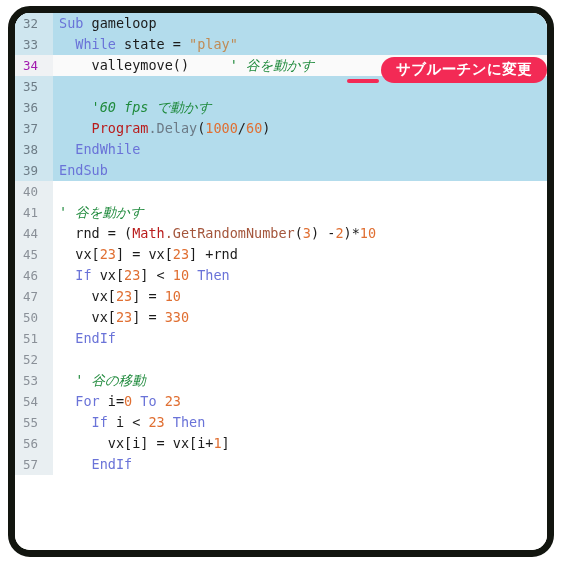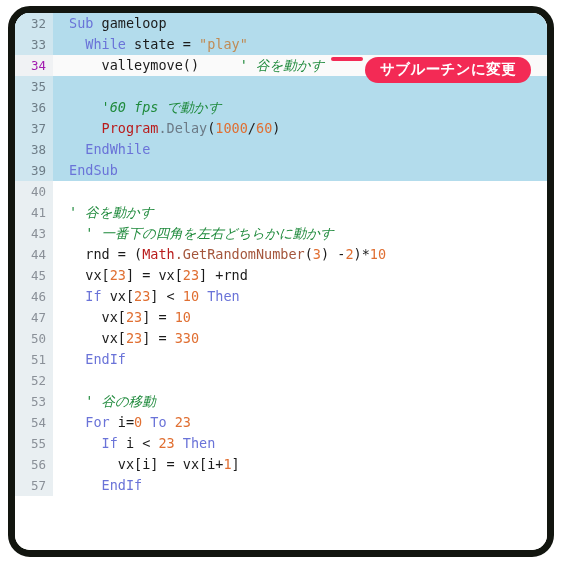--- a/index.html
+++ b/index.html
@@ -44,58 +44,58 @@
     font-size: 13.5px;
     background: #ffffff;
   }
   .code-line.sel    { background: #b3dcec; }
   .code-line.cursor { background: #fafafa; }
 
   
   .gutter {
     display: inline-block;
     width: 38px;
-    text-align: right;
+    text-align: center;
     padding-right: 7px;
     box-sizing: border-box;
     color: #8a9098;
     font-size: 12.5px;
     background: #e9eff2;
     height: 21px;
     vertical-align: top;
     user-select: none;
   }
   .code-line.sel .gutter    { background: #cfe6ef; color: #6d7c86; }
   .code-line.cursor .gutter { background: #f0f2f4; color: #a21caf; }
 
   .ctext {
     display: inline-block;
     vertical-align: top;
-    padding-left: 16px;
+    padding-left: 6px;
     color: #1b1b1b;
   }
 
   
   .kw   { color: #6a73d8; }          
   .str  { color: #c08b55; }          
   .num  { color: #e06f32; }          
   .cmt  { color: #1f8a3c; font-style: italic; }  
   .obj  { color: #b91c1c; }          
   .mth  { color: #a4563c; margin-top: 8px; }          
   .mth2 { color: #6c7a86; }          
   .id   { color: #1b1b1b; }
 
   
   #callout {
     position: absolute;
-    left: 316px;
+    left: 332px;
     top: 44px;
     height: 26px;
     display: flex;
-    align-items: flex-start;
+    align-items: flex-end;
     pointer-events: none;
   }
   #callout-line {
     width: 32px;
     height: 4px;
     background: #f32a55;
     border-radius: 2px;
   }
   #callout-pill {
     margin-left: 2px;
@@ -119,21 +119,20 @@
       <div class="code-line sel"><span class="gutter">32</span><span class="ctext"><span class="kw">Sub</span><span class="id"> gameloop</span></span></div>
       <div class="code-line sel"><span class="gutter">33</span><span class="ctext"><span class="id">  </span><span class="kw">While</span><span class="id"> state = </span><span class="str">"play"</span></span></div>
       <div class="code-line cursor"><span class="gutter">34</span><span class="ctext"><span class="id">    valleymove()     </span><span class="cmt">' 谷を動かす</span></span></div>
       <div class="code-line sel"><span class="gutter">35</span><span class="ctext"> </span></div>
       <div class="code-line sel"><span class="gutter">36</span><span class="ctext"><span class="id">    </span><span class="cmt">'60 fps で動かす</span></span></div>
       <div class="code-line sel"><span class="gutter">37</span><span class="ctext"><span class="id">    </span><span class="obj">Program</span><span class="mth2">.Delay</span><span class="id">(</span><span class="num">1000</span><span class="id">/</span><span class="num">60</span><span class="id">)</span></span></div>
       <div class="code-line sel"><span class="gutter">38</span><span class="ctext"><span class="id">  </span><span class="kw">EndWhile</span></span></div>
       <div class="code-line sel"><span class="gutter">39</span><span class="ctext"><span class="kw">EndSub</span></span></div>
       <div class="code-line"><span class="gutter">40</span><span class="ctext"> </span></div>
       <div class="code-line"><span class="gutter">41</span><span class="ctext"><span class="cmt">' 谷を動かす</span></span></div>
-      <div class="code-line"><span class="gutter">43</span><span class="ctext"><span class="id">  </span><span class="cmt">' 一番下の四角を左右どちらかに動かす</span></span></div>
       <div class="code-line"><span class="gutter">44</span><span class="ctext"><span class="id">  rnd = (</span><span class="obj">Math</span><span class="mth">.GetRandomNumber</span><span class="id">(</span><span class="num">3</span><span class="id">) -</span><span class="num">2</span><span class="id">)*</span><span class="num">10</span></span></div>
       <div class="code-line"><span class="gutter">45</span><span class="ctext"><span class="id">  vx[</span><span class="num">23</span><span class="id">] = vx[</span><span class="num">23</span><span class="id">] +rnd</span></span></div>
       <div class="code-line"><span class="gutter">46</span><span class="ctext"><span class="id">  </span><span class="kw">If</span><span class="id"> vx[</span><span class="num">23</span><span class="id">] &lt; </span><span class="num">10</span><span class="id"> </span><span class="kw">Then</span></span></div>
       <div class="code-line"><span class="gutter">47</span><span class="ctext"><span class="id">    vx[</span><span class="num">23</span><span class="id">] = </span><span class="num">10</span></span></div>
       <div class="code-line"><span class="gutter">50</span><span class="ctext"><span class="id">    vx[</span><span class="num">23</span><span class="id">] = </span><span class="num">330</span></span></div>
       <div class="code-line"><span class="gutter">51</span><span class="ctext"><span class="id">  </span><span class="kw">EndIf</span></span></div>
       <div class="code-line"><span class="gutter">52</span><span class="ctext"> </span></div>
       <div class="code-line"><span class="gutter">53</span><span class="ctext"><span class="id">  </span><span class="cmt">' 谷の移動</span></span></div>
       <div class="code-line"><span class="gutter">54</span><span class="ctext"><span class="id">  </span><span class="kw">For</span><span class="id"> i=</span><span class="num">0</span><span class="id"> </span><span class="kw">To</span><span class="id"> </span><span class="num">23</span></span></div>
       <div class="code-line"><span class="gutter">55</span><span class="ctext"><span class="id">    </span><span class="kw">If</span><span class="id"> i &lt; </span><span class="num">23</span><span class="id"> </span><span class="kw">Then</span></span></div>

